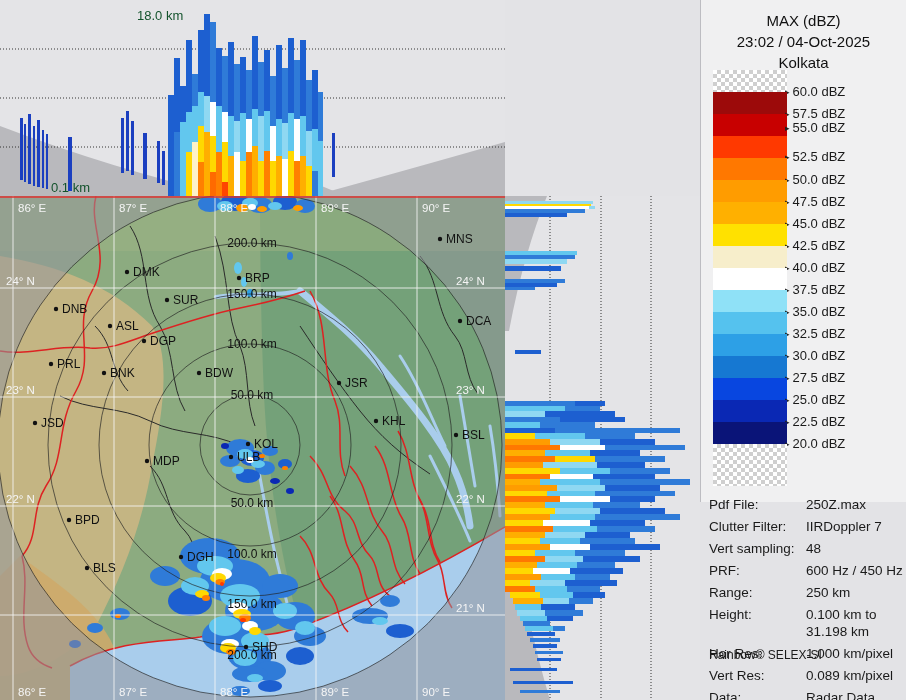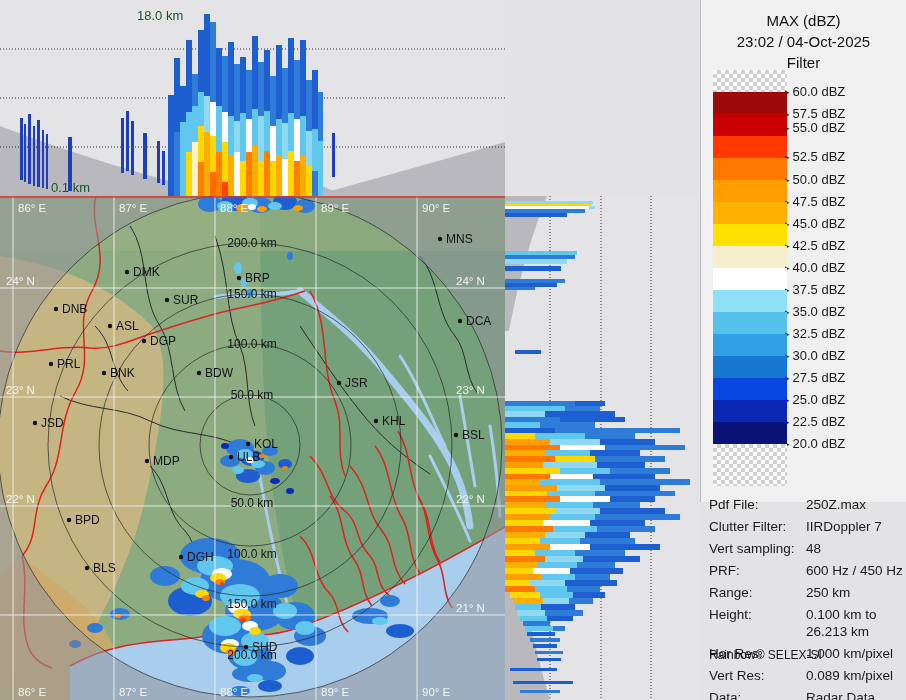--- a/index.html
+++ b/index.html
@@ -474,21 +474,21 @@
         <circle cx="246" cy="451" r="2.2" fill="#111"></circle>
         <text x="252" y="455" fill="#111" font-size="12" text-anchor="start">SHD</text>
         <line x1="0" y1="1" x2="505" y2="1" stroke="#e03030" stroke-width="1.5"></line>
       </svg>
   </div>
 
   <div id="legend">
     <div id="legend-title">
       <div>MAX (dBZ)</div>
       <div>23:02 / 04-Oct-2025</div>
-      <div>Filter</div>
+      <div>Kolkata</div>
     </div>
     <div id="scale-holder">
         <div class="scale-band checker" style="top: 70px; height: 22px;"></div>
         <div class="scale-label" style="top: 84px;"><span class="arr">▸</span>60.0 dBZ</div>
         <div class="scale-band" style="top: 92px; height: 22px; background: rgb(156, 10, 10);"></div>
         <div class="scale-label" style="top: 106px;"><span class="arr">▸</span>57.5 dBZ</div>
         <div class="scale-band" style="top: 114px; height: 22px; background: rgb(200, 0, 0);"></div>
         <div class="scale-label" style="top: 120px;"><span class="arr">▸</span>55.0 dBZ</div>
         <div class="scale-band" style="top: 136px; height: 22px; background: rgb(255, 57, 0);"></div>
         <div class="scale-label" style="top: 149px;"><span class="arr">▸</span>52.5 dBZ</div>
@@ -537,21 +537,21 @@
           <div>PRF:</div>
           <div class="v">600 Hz / 450 Hz</div>
         </div>
         <div class="info-row">
           <div>Range:</div>
           <div class="v">250 km</div>
         </div>
         <div class="info-row">
           <div>Height:</div>
           <div class="v">0.100 km to
-26.213 km</div>
+31.198 km</div>
         </div>
         <div class="info-row">
           <div>Hor Res:</div>
           <div class="v">1.000 km/pixel</div>
         </div>
         <div class="info-row">
           <div>Vert Res:</div>
           <div class="v">0.089 km/pixel</div>
         </div>
         <div class="info-row">

